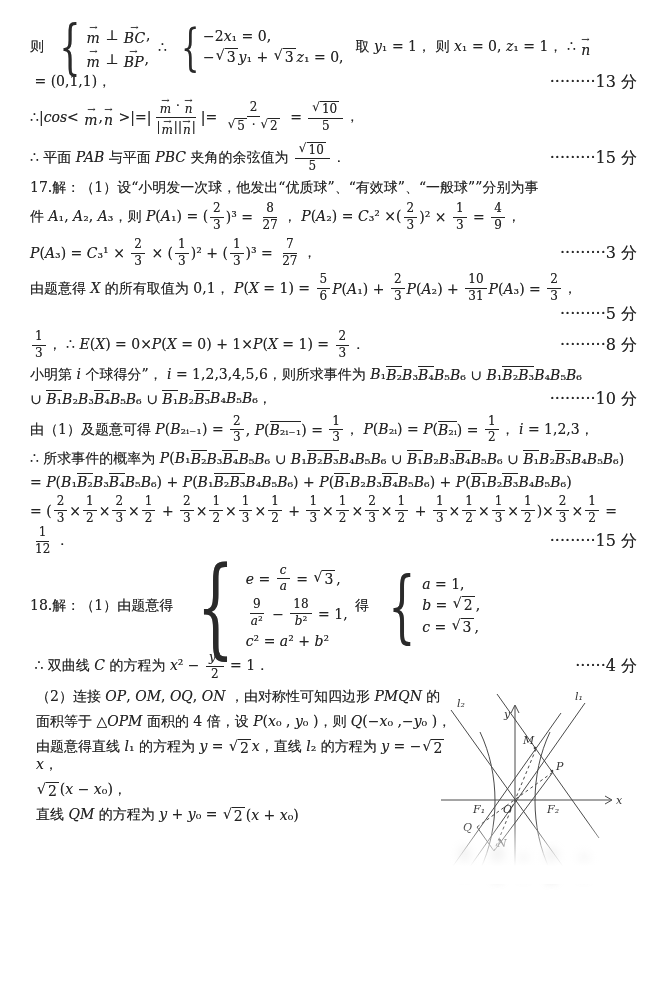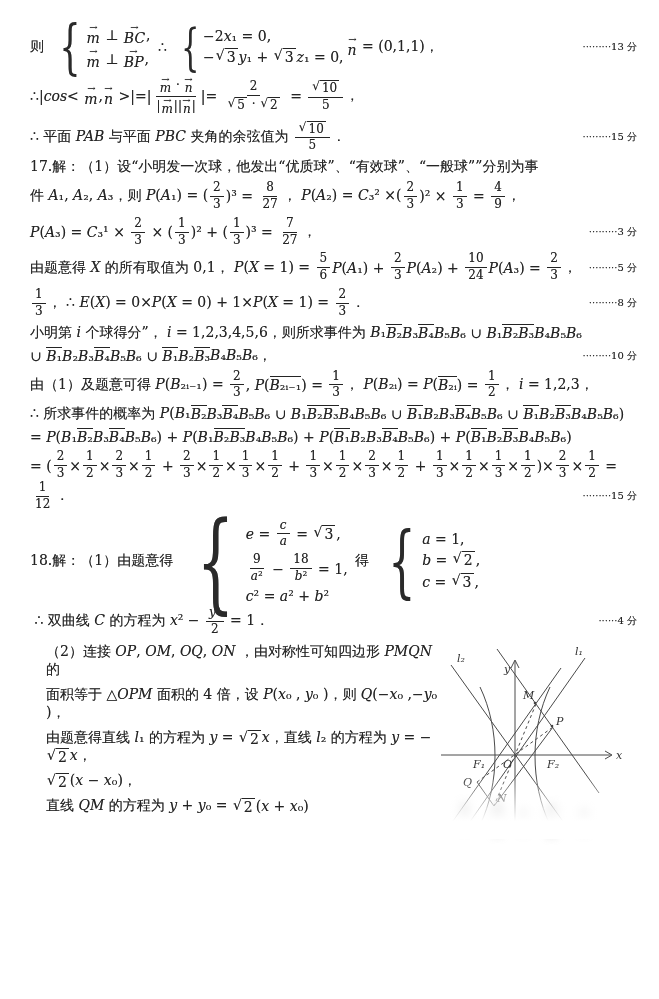--- a/index.html
+++ b/index.html
@@ -1,40 +1,40 @@
 <!DOCTYPE html>
 <html><head>
 <meta charset="utf-8">
 <style>
   html,body{margin:0;padding:0}
   body{width:659px;height:999px;background:#ffffff;overflow:hidden}
   .page{box-sizing:border-box;width:659px;height:999px;padding:18px 22px 0 30px;
         font-family:"DejaVu Serif","DejaVu Sans",serif;font-size:14px;color:#242424;
         text-shadow:0 0 .6px rgba(80,80,80,.65);background:#fff}
   .line{display:flex;align-items:center;margin:5px 0;flex-wrap:wrap}
-  .bottom-text .line{margin:7px 16px}
+  .bottom-text .line{margin:7px 6px}
   .txt{white-space:pre-wrap;min-width:0}
   i{font-style:italic}
   .frac{display:inline-flex;flex-direction:column;align-items:center;font-size:12px;
         line-height:1.15;margin:0 2px;vertical-align:middle}
   .frac .num{border-bottom:1px solid #242424;padding:0 3px 1px;display:inline-flex;align-items:center}
   .frac .den{padding:1px 3px 0;display:inline-flex;align-items:center}
   .sqrt{display:inline-flex;align-items:flex-start;margin:0 1px}
   .sqrt .sign{line-height:1.1}
   .sqrt .rad{border-top:1px solid #242424;padding:0 2px;line-height:1.2}
   .ov{border-top:1.2px solid #242424;padding-top:1px;line-height:1.1}
   .vec{display:inline-flex;flex-direction:column;align-items:center;line-height:1;margin:0 1px}
   .vec .arrow{font-size:8px;line-height:.7;transform:scaleX(1.25)}
   .vec .vbase{line-height:1.05}
   .cases{display:inline-flex;align-items:center;margin:0 3px}
   .cases .brace{display:inline-block;line-height:.75;transform:scaleX(.55);
         transform-origin:center;margin-right:-4px;font-weight:200;color:#2a2a2a}
   .cases .crows{display:inline-flex;flex-direction:column}
   .cases .crow{display:flex;align-items:center;padding:2px 0;white-space:pre-wrap}
-  .score{margin-left:auto;white-space:nowrap;padding-left:6px;font-size:10px}
+  .score{margin-left:auto;white-space:nowrap;padding-left:6px;font-size:16px}
   .bottom{position:relative;margin-top:2px}
   .bottom-text{width:436px}
   .figure{position:absolute;top:-8px;right:-8px;width:212px;height:198px}
   .figure svg{display:block}
   .figure text{font-style:italic;font-size:11px;fill:#333;text-shadow:none}
   .fade{position:absolute;left:-6px;right:-6px;bottom:-6px;height:64px;
         background:linear-gradient(to bottom,rgba(255,255,255,0),#ffffff 72%)}
   .smear{position:absolute;background:#8f8f8f;filter:blur(5px);opacity:.5;border-radius:45%}
 </style>
 </head>
@@ -53,20 +53,21 @@
           </span>
         </span>
         <span class="txt"> ∴ </span>
         <span class="cases">
           <span class="brace" style="font-size: 51.24px;">{</span>
           <span class="crows">
             <span class="crow"><span class="txt">−2<i>x</i>₁ = 0,</span></span>
             <span class="crow"><span class="txt">−</span><span class="sqrt"><span class="sign">√</span><span class="rad"><span class="txt">3</span></span></span><span class="txt"><i>y</i>₁ + </span><span class="sqrt"><span class="sign">√</span><span class="rad"><span class="txt">3</span></span></span><span class="txt"><i>z</i>₁ = 0,</span></span>
           </span>
         </span>
+        <span class="txt">  取 <i>y</i>₁ = 1， 则 <i>x</i>₁ = 0, <i>z</i>₁ = 1， ∴ </span>
         <span class="vec">
           <span class="arrow">→</span>
           <span class="vbase"><span class="txt"><i>n</i></span></span>
         </span>
         <span class="txt"> = (0,1,1)，</span>
         <span class="score">·········13 分</span>
       </div>
       <div class="line">
         <span class="txt">∴|<i>cos</i>&lt; </span>
         <span class="vec">
@@ -261,21 +262,21 @@
           <span class="den">
             <span class="txt">3</span>
           </span>
         </span>
         <span class="txt"><i>P</i>(<i>A</i>₂) + </span>
         <span class="frac">
           <span class="num">
             <span class="txt">10</span>
           </span>
           <span class="den">
-            <span class="txt">24</span>
+            <span class="txt">31</span>
           </span>
         </span>
         <span class="txt"><i>P</i>(<i>A</i>₃) = </span>
         <span class="frac">
           <span class="num">
             <span class="txt">2</span>
           </span>
           <span class="den">
             <span class="txt">3</span>
           </span>

